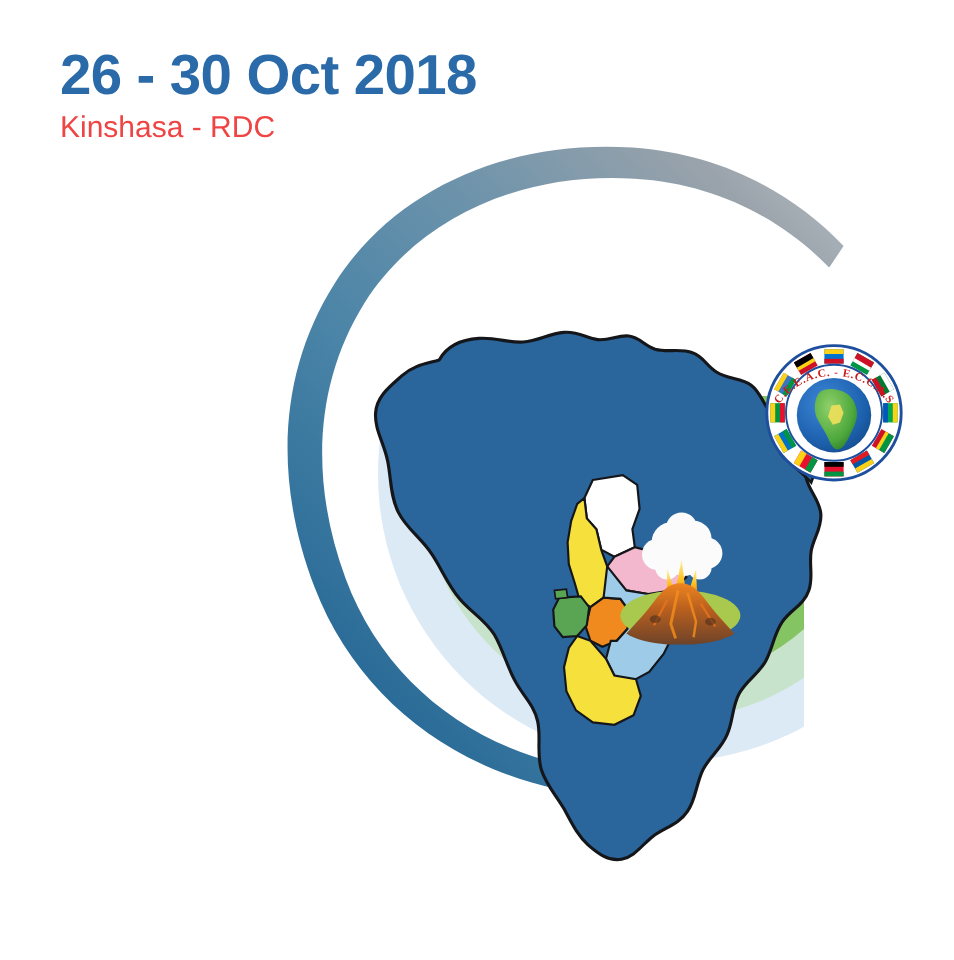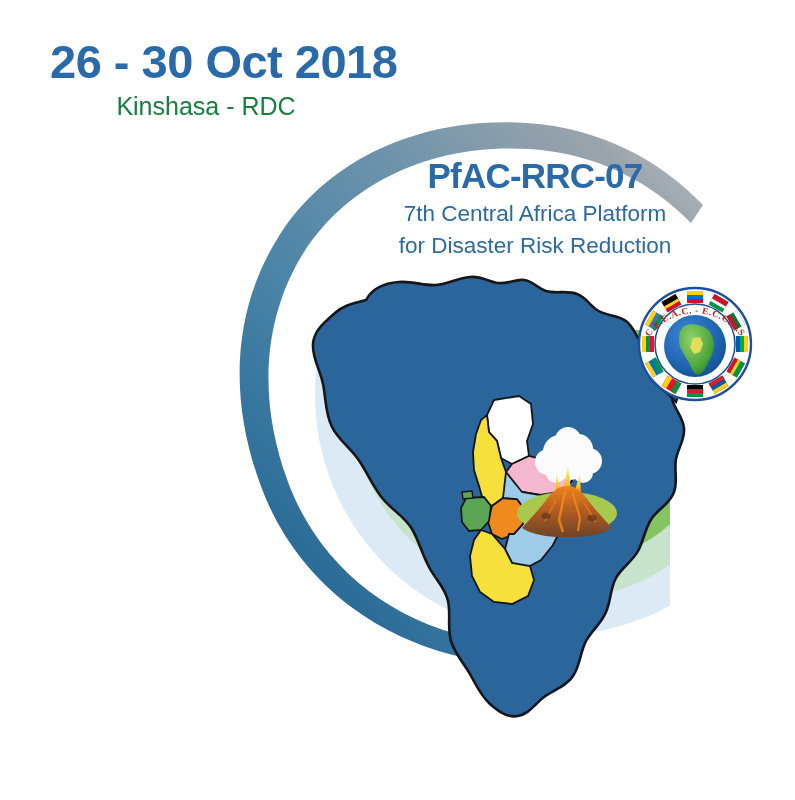--- a/index.html
+++ b/index.html
@@ -30,22 +30,22 @@
     font-size:47px;
     font-weight:bold;
     color:#2a6aa8;
     letter-spacing:-0.5px;
     line-height:1.02;
     white-space:nowrap;
   }
   .place-line{
     font-size:25px;
     font-weight:normal;
-    color:#15803d;
-    text-align:center;
+    color:#ef4444;
+    text-align:left;
     padding-right:108px;
     margin-top:6px;
     white-space:nowrap;
   }
 
   .title-block{
     position:absolute;
     left:352px; top:158px;
     width:366px;
     text-align:center;
@@ -367,19 +367,14 @@
     <text font-family="'Liberation Serif', serif" font-size="9.4" font-weight="bold" fill="#c81a1a" letter-spacing="0.6">
       <textPath href="#logoArcTop" startOffset="50%" text-anchor="middle">C.E.E.A.C. - E.C.C.A.S</textPath>
     </text>
   </svg>
 
   <div class="date-block text-layer">
     <div class="date-line">26 - 30 Oct 2018</div>
     <div class="place-line">Kinshasa - RDC</div>
   </div>
 
-  <div class="title-block text-layer">
-    <div class="title-main">PfAC-RRC-07</div>
-    <div class="title-sub">7th Central Africa Platform</div>
-    <div class="title-sub">for Disaster Risk Reduction</div>
-  </div>
 
 </div>
 
 </body></html>

